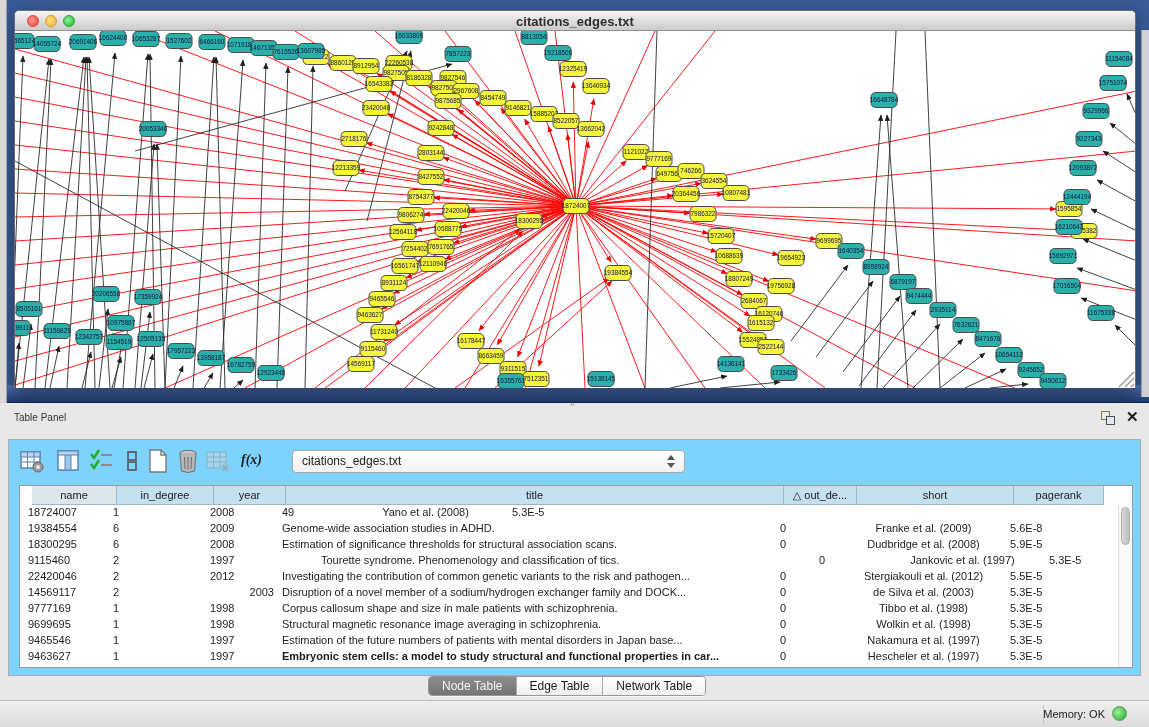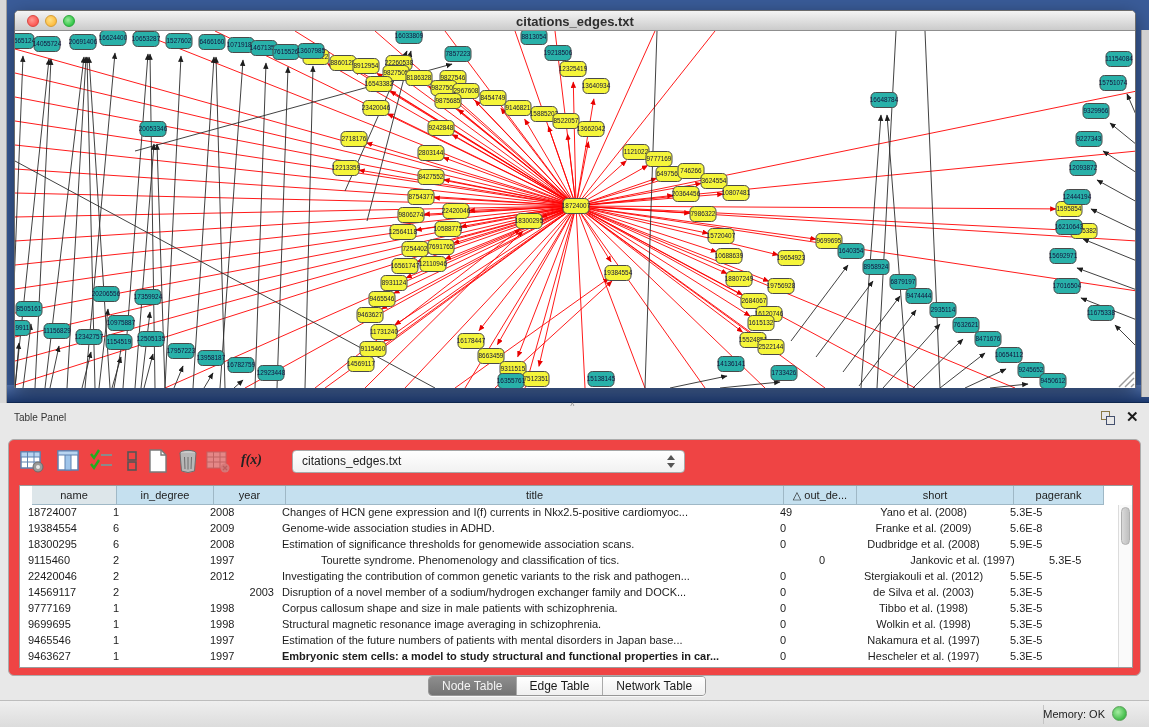--- a/index.html
+++ b/index.html
@@ -30,21 +30,21 @@
   .table-panel { position:absolute; left:0; top:403px; width:1149px; height:297px; background:#e8e8e8; z-index:6;}
   .panel-header { position:absolute; left:0; top:0; width:100%; height:33px; background:#e8e8e8; }
   .panel-title { position:absolute; left:14px; top:9px; font-size:10px; color:#333; }
   .panel-caret { position:absolute; left:570px; top:-3px; font-size:8px; color:#888; }
   .float-icon { position:absolute; left:1101px; top:8px; width:15px; height:15px; cursor:pointer; }
   .float-icon .sq1 { position:absolute; left:0; top:0; width:9px; height:9px; border:1.5px solid #8a7a45; background:#e8e8e8;}
   .float-icon .sq2 { position:absolute; left:5px; top:5px; width:9px; height:9px; border:1.5px solid #44506e; background:#e8e8e8;}
   .close-icon { position:absolute; left:1126px; top:5px; font-size:15px; font-weight:bold; color:#1a1a1a; cursor:pointer; }
 
   .group-box { position:absolute; left:8px; top:36px; width:1133px; height:237px;
-    background:#ef4444; border:1px solid #ababab; border-radius:6px; }
+    background:#7dd3fc; border:1px solid #ababab; border-radius:0; }
   .toolbar { position:absolute; left:6px; top:6px; height:32px; width:100%; }
   .tb-icon { position:absolute; top:2px; width:26px; height:26px; cursor:pointer; }
   .fx-label { position:absolute; left:226px; top:6px; font-family:"Liberation Serif",serif; font-style:italic; font-weight:bold; font-size:14px; color:#222; cursor:pointer;}
   .dropdown { position:absolute; left:277px; top:4px; width:393px; height:23px; background:linear-gradient(#ffffff,#f1f1f1);
     border:1px solid #a8a8a8; border-radius:4px; font-size:12px; color:#222; line-height:21px; padding-left:9px; cursor:pointer;}
   .dd-arrows { position:absolute; right:9px; top:4px; width:9px; height:14px; }
   .dd-arrows::before { content:""; position:absolute; left:1px; top:0; border-left:4px solid transparent; border-right:4px solid transparent; border-bottom:5px solid #555;}
   .dd-arrows::after  { content:""; position:absolute; left:1px; bottom:1px; border-left:4px solid transparent; border-right:4px solid transparent; border-top:5px solid #555;}
 
   .tbl-wrap { position:absolute; left:10px; top:45px; width:1114px; height:183px; background:#fff; border:1px solid #9b9b9b; overflow:hidden;}
@@ -841,39 +841,38 @@
             <div class="th" style="width: 498px;">title</div>
             <div class="th" style="width: 73px;">△ out_de...</div>
             <div class="th" style="width: 157px;">short</div>
             <div class="th" style="width: 90px;">pagerank</div>
           </div>
         <div class="tbl-rows" id="tbl-rows">
             <div class="tr">
               <div class="td" style="width: 85px;">18724007</div>
               <div class="td" style="width: 97px;">1</div>
               <div class="td" style="width: 72px;">2008</div>
-              <div class="td" style="width: 498px;">Changes of HCN gene expression and I(f) currents in Nkx2.5-positive cardiomyoc...</div>
               <div class="td" style="width: 73px;">49</div>
               <div class="td center" style="width: 157px;">Yano et al. (2008)</div>
               <div class="td" style="width: 90px;">5.3E-5</div>
             </div>
             <div class="tr">
               <div class="td" style="width: 85px;">19384554</div>
               <div class="td" style="width: 97px;">6</div>
               <div class="td" style="width: 72px;">2009</div>
               <div class="td" style="width: 498px;">Genome-wide association studies in ADHD.</div>
               <div class="td" style="width: 73px;">0</div>
               <div class="td center" style="width: 157px;">Franke et al. (2009)</div>
               <div class="td" style="width: 90px;">5.6E-8</div>
             </div>
             <div class="tr">
               <div class="td" style="width: 85px;">18300295</div>
               <div class="td" style="width: 97px;">6</div>
               <div class="td" style="width: 72px;">2008</div>
-              <div class="td" style="width: 498px;">Estimation of significance thresholds for genomewide association scans.</div>
+              <div class="td" style="width: 498px;">Estimation of significance thresholds for structural association scans.</div>
               <div class="td" style="width: 73px;">0</div>
               <div class="td center" style="width: 157px;">Dudbridge et al. (2008)</div>
               <div class="td" style="width: 90px;">5.9E-5</div>
             </div>
             <div class="tr">
               <div class="td" style="width: 85px;">9115460</div>
               <div class="td" style="width: 97px;">2</div>
               <div class="td" style="width: 72px;">1997</div>
               <div class="td" style="width: 498px; margin-left: 39px;">Tourette syndrome. Phenomenology and classification of tics.</div>
               <div class="td" style="width: 73px;">0</div>

